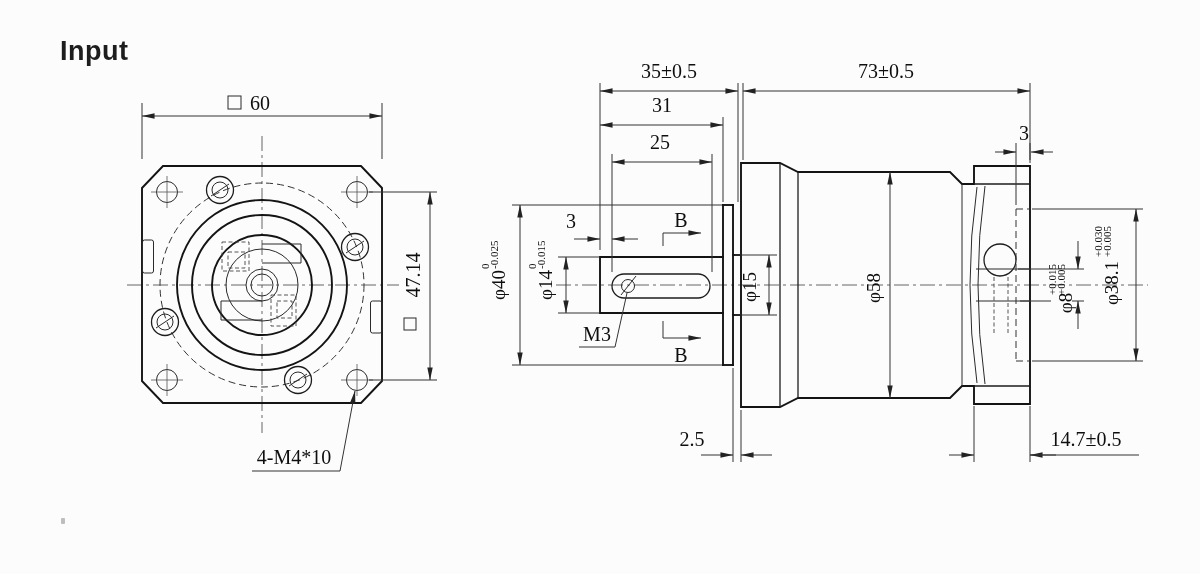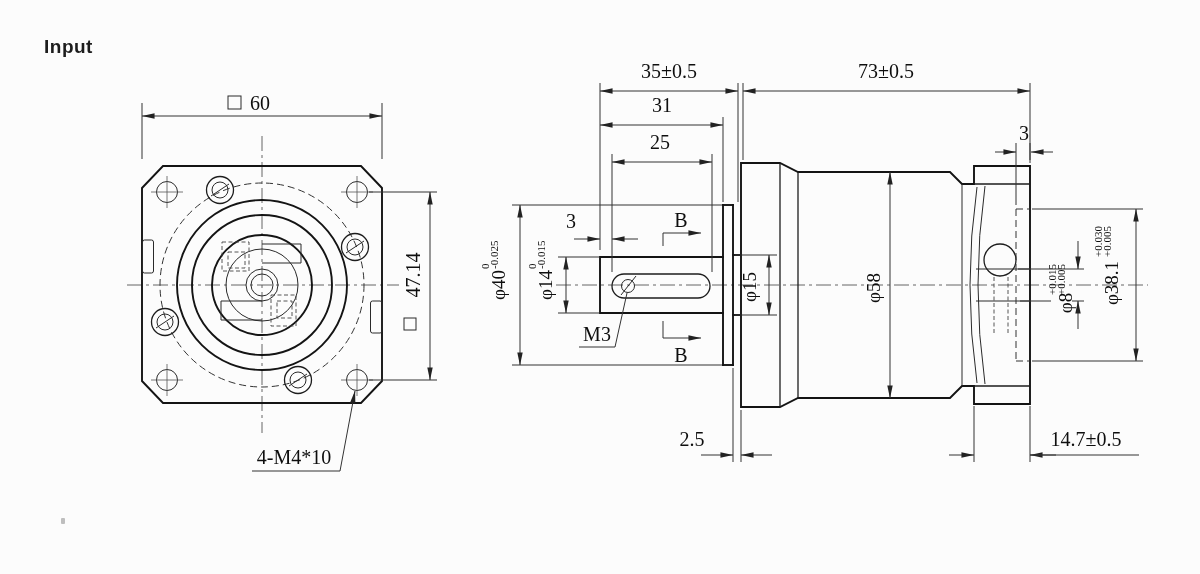--- a/index.html
+++ b/index.html
@@ -1,18 +1,18 @@
 <!DOCTYPE html>
 <html><head>
 <meta charset="utf-8">
 <style>
   html,body{margin:0;padding:0;}
   .stage{position:relative;width:1200px;height:574px;background:#fcfcfc;overflow:hidden;
          font-family:"Liberation Sans",sans-serif;}
-  .view-title{position:absolute;left:44px;top:36px;font-size:19px;font-weight:600;
+  .view-title{position:absolute;left:60px;top:36px;font-size:27px;font-weight:600;
               color:#1d1d1d;letter-spacing:.5px;}
   .speck{position:absolute;left:61px;top:518px;width:4px;height:6px;background:#8a8a8a;
          opacity:.55;border-radius:1px;}
   svg{position:absolute;left:0;top:0;}
   .ol{stroke:#141414;stroke-width:1.9;fill:none;stroke-linecap:square;}
   .ml{stroke:#1d1d1d;stroke-width:1.3;fill:none;}
   .tl{stroke:#2a2a2a;stroke-width:1;fill:none;}
   .dim{stroke:#333;stroke-width:1;fill:none;}
   .cl{stroke:#555;stroke-width:.9;fill:none;stroke-dasharray:15 4 3 4;}
   .hl{stroke:#333;stroke-width:1;fill:none;stroke-dasharray:7 4;}

